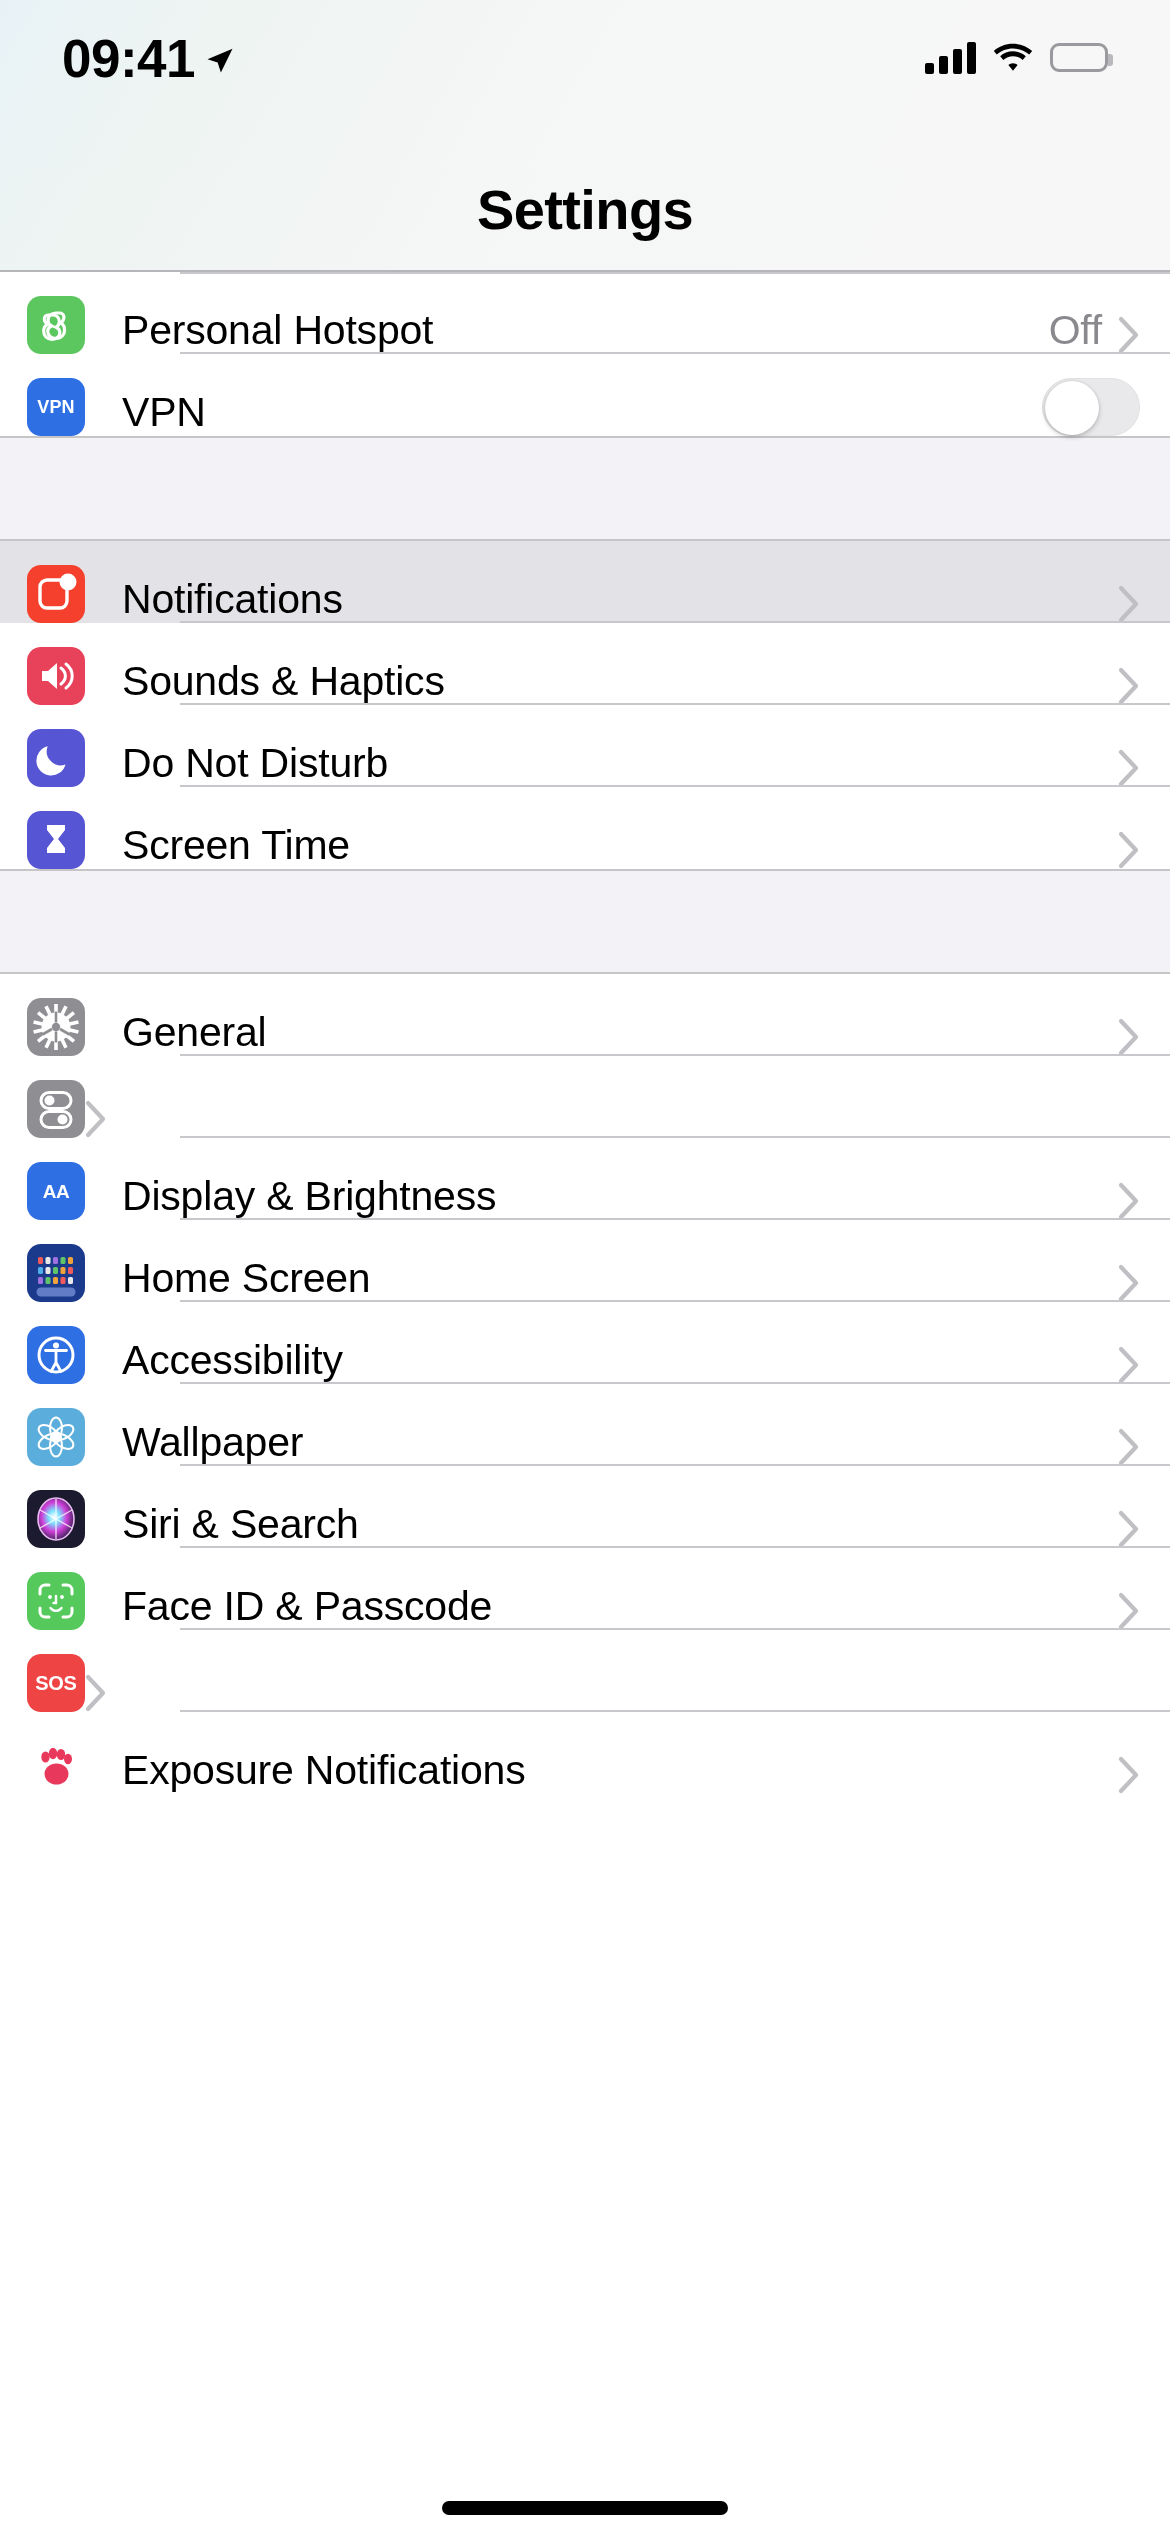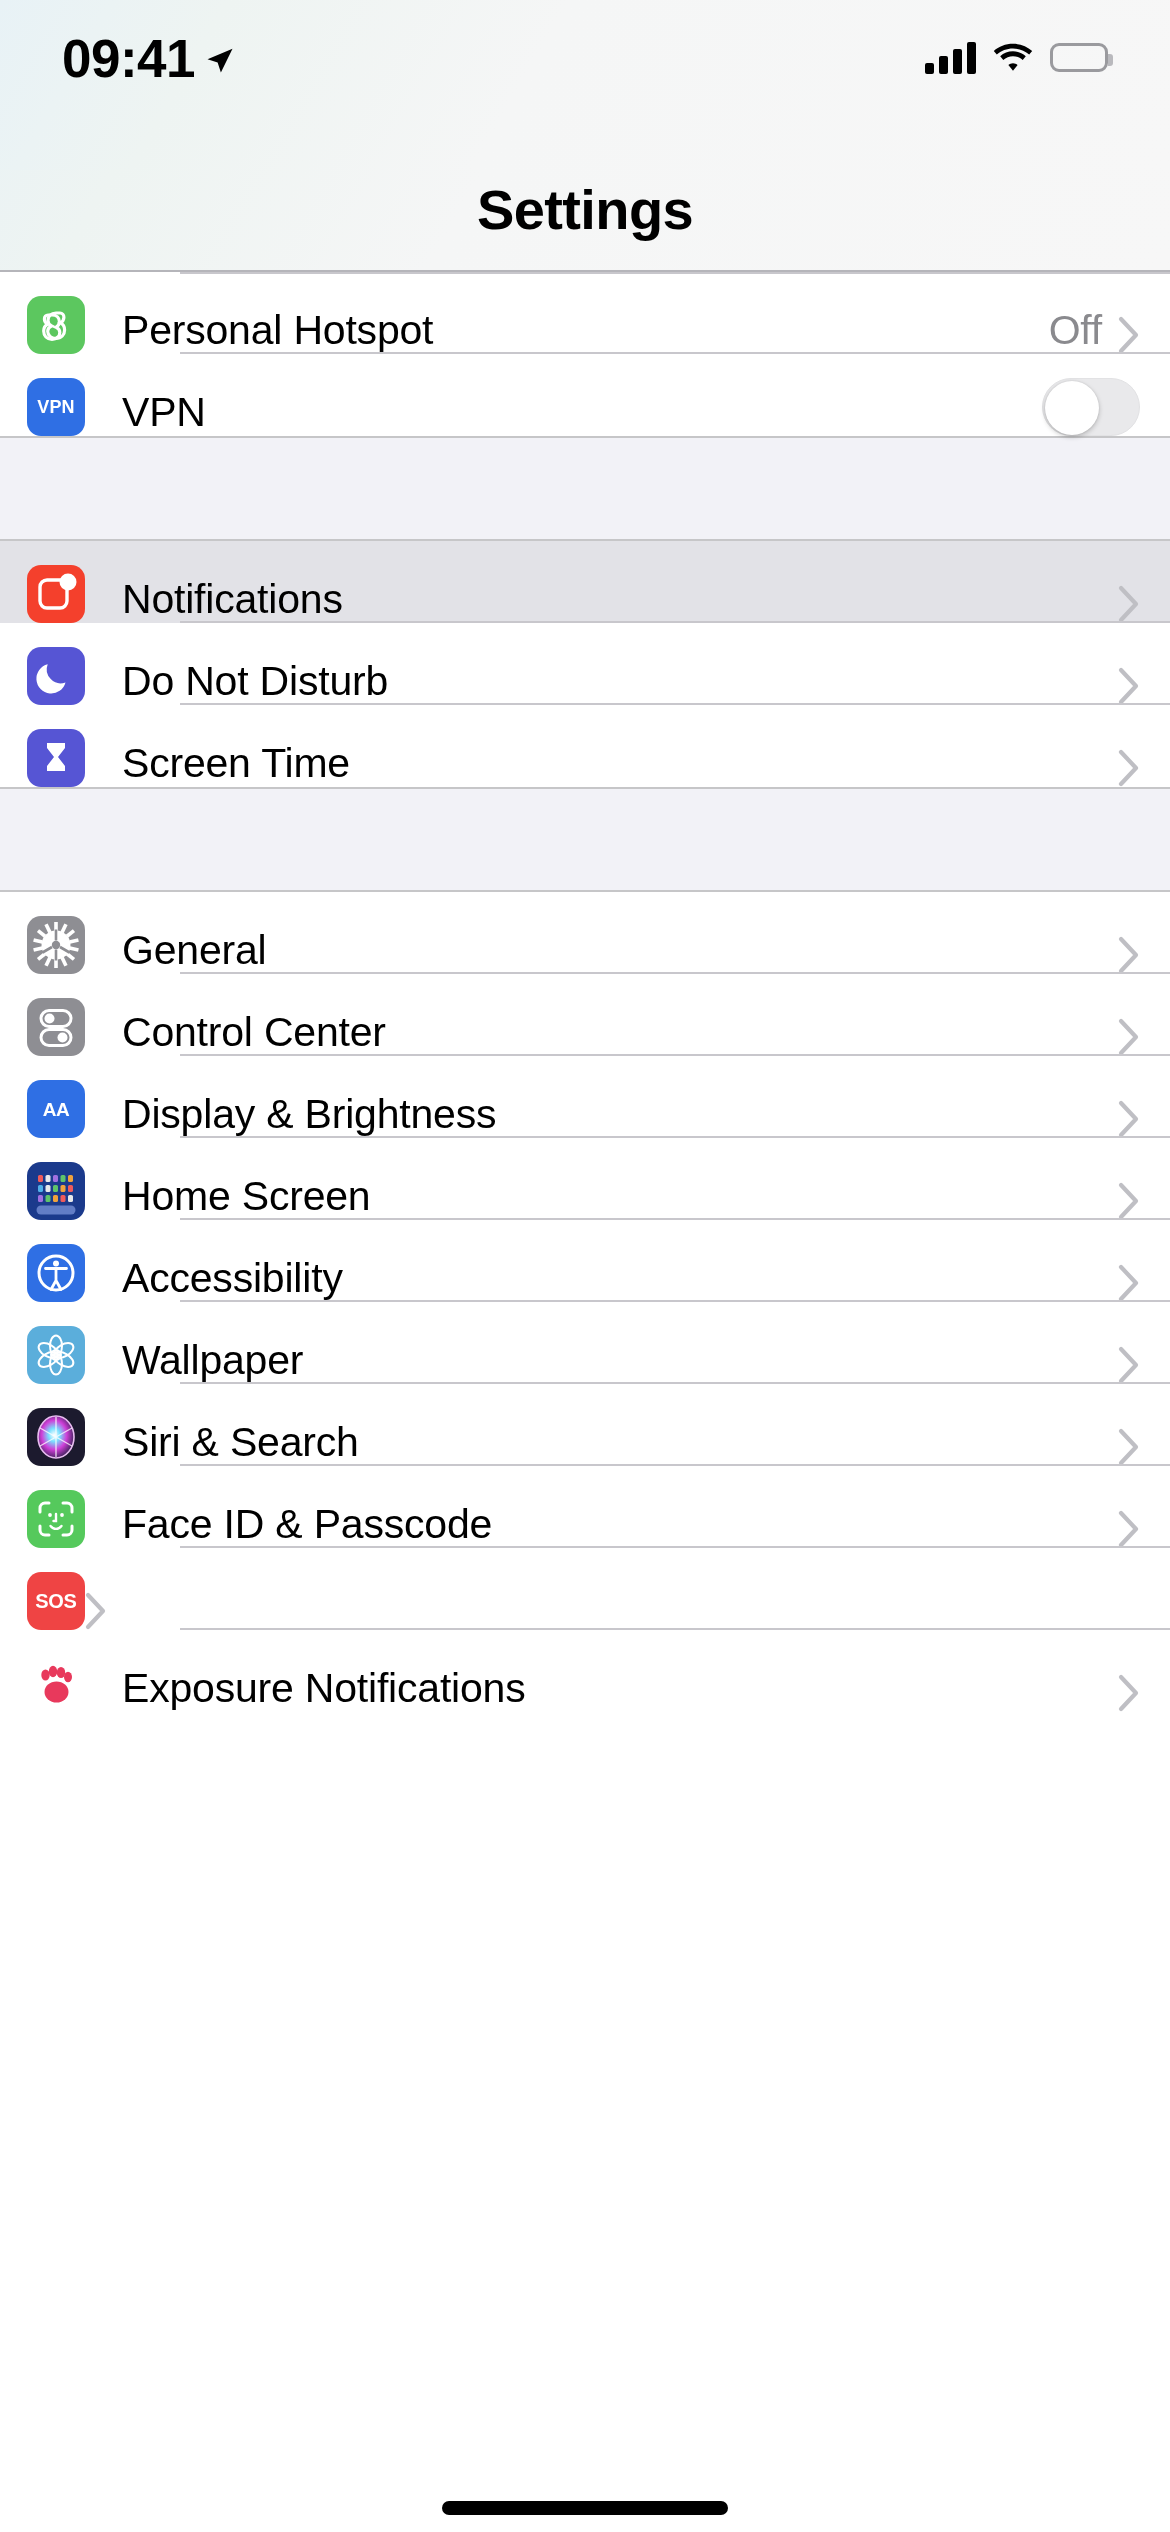--- a/index.html
+++ b/index.html
@@ -172,20 +172,36 @@
           </span>
           <span class="label">Notifications</span>
           <span class="chev">
             <svg viewBox="0 0 22 38" width="22" height="38">
               <path d="M3 3l15 16L3 35" fill="none" stroke="#BFBFC4" stroke-width="4.2" stroke-linecap="round" stroke-linejoin="round"></path>
             </svg>
           </span>
           <span class="divider"></span>
         </div>
         <div class="row">
+          <span class="icon" style="background:#E8415A">
+            <svg viewBox="0 0 58 58" width="58" height="58">
+              <path d="M15 24h6l9-8v26l-9-8h-6z" fill="#fff"></path>
+              <path d="M34 21c2.8 2.2 4.4 5 4.4 8s-1.6 5.8-4.4 8" fill="none" stroke="#fff" stroke-width="3" stroke-linecap="round"></path>
+              <path d="M39 17c4 3 6.2 7.2 6.2 12s-2.2 9-6.2 12" fill="none" stroke="#fff" stroke-width="3" stroke-linecap="round"></path>
+            </svg>
+          </span>
+          <span class="label">Sounds &amp; Haptics</span>
+          <span class="chev">
+            <svg viewBox="0 0 22 38" width="22" height="38">
+              <path d="M3 3l15 16L3 35" fill="none" stroke="#BFBFC4" stroke-width="4.2" stroke-linecap="round" stroke-linejoin="round"></path>
+            </svg>
+          </span>
+          <span class="divider"></span>
+        </div>
+        <div class="row">
           <span class="icon" style="background:#5655D4">
             <svg viewBox="0 0 58 58" width="58" height="58">
               <path d="M38.5 35.5a14 14 0 0 1-17.8-18.2 14.8 14.8 0 1 0 17.8 18.2z" fill="#fff"></path>
             </svg>
           </span>
           <span class="label">Do Not Disturb</span>
           <span class="chev">
             <svg viewBox="0 0 22 38" width="22" height="38">
               <path d="M3 3l15 16L3 35" fill="none" stroke="#BFBFC4" stroke-width="4.2" stroke-linecap="round" stroke-linejoin="round"></path>
             </svg>
@@ -240,21 +256,20 @@
         </div>
         <div class="row">
           <span class="icon" style="background:#8E8E93">
             <svg viewBox="0 0 58 58" width="58" height="58">
               <rect x="14" y="12.5" width="30" height="16" rx="8" fill="none" stroke="#fff" stroke-width="3"></rect>
               <circle cx="22.5" cy="20.5" r="5" fill="#fff"></circle>
               <rect x="14" y="31.5" width="30" height="16" rx="8" fill="none" stroke="#fff" stroke-width="3"></rect>
               <circle cx="35.5" cy="39.5" r="5" fill="#fff"></circle>
             </svg>
           </span>
-          <span class="label">Control Center</span>
           <span class="chev">
             <svg viewBox="0 0 22 38" width="22" height="38">
               <path d="M3 3l15 16L3 35" fill="none" stroke="#BFBFC4" stroke-width="4.2" stroke-linecap="round" stroke-linejoin="round"></path>
             </svg>
           </span>
           <span class="divider"></span>
         </div>
         <div class="row">
           <span class="icon" style="background:#2F6FE4">
             <span class="ic-text" style="font-size:19px;letter-spacing:-0.5px;">AA</span>

